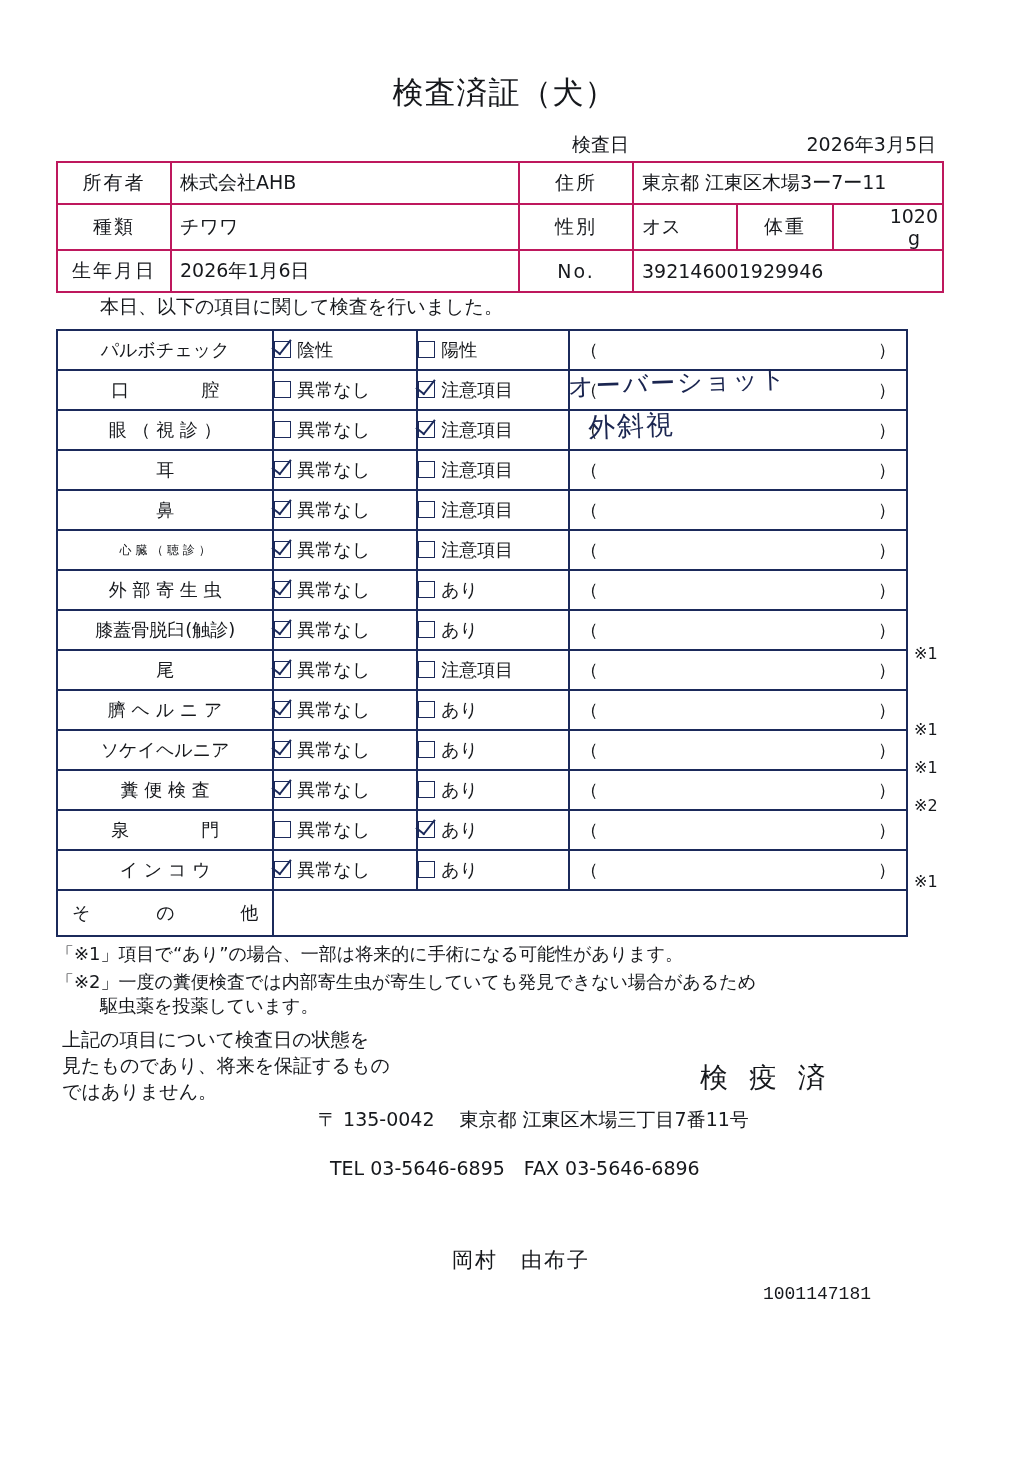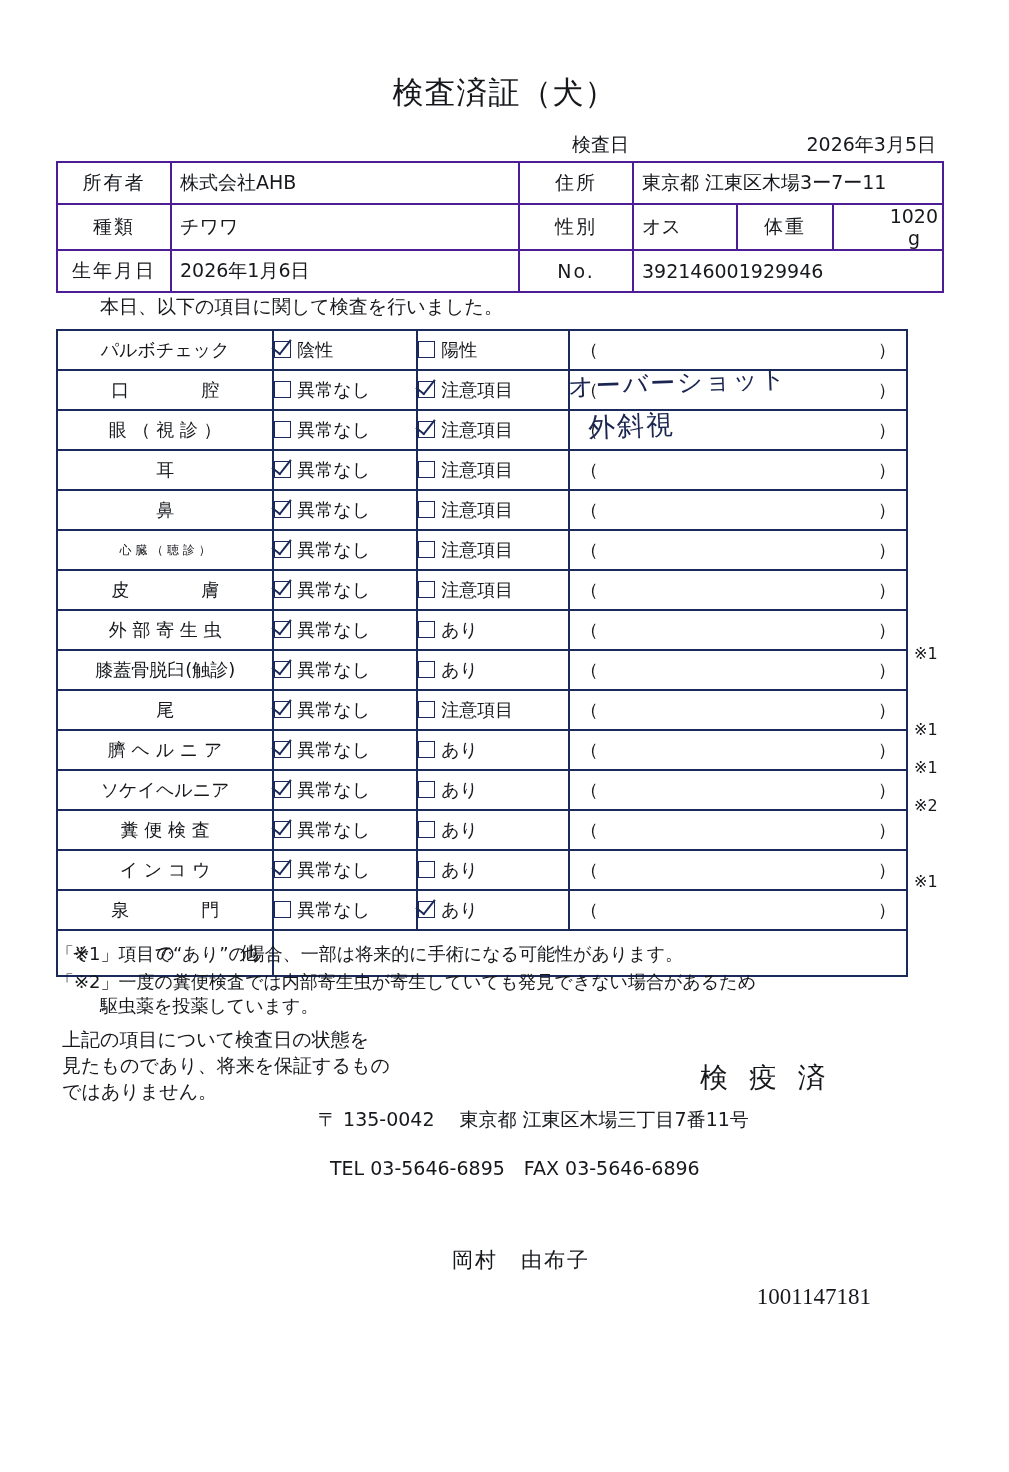--- a/index.html
+++ b/index.html
@@ -53,21 +53,21 @@
   .info-table {
     position: absolute;
     left: 56px;
     top: 157px;
     width: 888px;
     border-collapse: collapse;
     font-size: 19px;
     font-family: "DejaVu Sans", sans-serif;
   }
   .info-table td {
-    border: 2px solid #4c1d95;
+    border: 2px solid #be185d;
     height: 40px;
     padding: 0 8px;
     vertical-align: middle;
   }
   .lbl {
     text-align: center;
     width: 96px;
     letter-spacing: 2px;
   }
   .val { text-align: left; }
@@ -203,22 +203,22 @@
     left: 452px;
     top: 1242px;
     font-size: 21px;
     letter-spacing: 2px;
     font-family: "DejaVu Sans", sans-serif;
   }
   .serial {
     position: absolute;
     right: 138px;
     top: 1280px;
-    font-size: 23px;
-    font-family: Liberation Serif, serif;
+    font-size: 18px;
+    font-family: Liberation Mono, monospace;
   }
 </style>
 </head>
 <body>
 
 <div class="page">
 
   <div class="title">検査済証（犬）</div>
 
   <div class="exam-date-row">
@@ -288,71 +288,65 @@
           <td class="c-opt2"><span class="box"></span><span>注意項目</span></td>
           <td class="c-paren"><span class="paren-l">（</span><span></span><span class="paren-r">）</span></td>
         </tr>
         <tr>
           <td class="c-name small">心 臓 （ 聴 診 ）</td>
           <td class="c-opt1"><span class="box checked"></span><span>異常なし</span></td>
           <td class="c-opt2"><span class="box"></span><span>注意項目</span></td>
           <td class="c-paren"><span class="paren-l">（</span><span></span><span class="paren-r">）</span></td>
         </tr>
         <tr>
-          <td class="c-name">皮　　　　膚</td>
+          <td class="c-name">外 部 寄 生 虫</td>
+          <td class="c-opt1"><span class="box checked"></span><span>異常なし</span></td>
+          <td class="c-opt2"><span class="box"></span><span>あり</span></td>
+          <td class="c-paren"><span class="paren-l">（</span><span></span><span class="paren-r">）</span></td>
+        </tr>
+        <tr>
+          <td class="c-name">膝蓋骨脱臼(触診)</td>
+          <td class="c-opt1"><span class="box checked"></span><span>異常なし</span></td>
+          <td class="c-opt2"><span class="box"></span><span>あり</span></td>
+          <td class="c-paren"><span class="paren-l">（</span><span></span><span class="paren-r">）</span></td>
+        </tr>
+        <tr>
+          <td class="c-name">尾</td>
           <td class="c-opt1"><span class="box checked"></span><span>異常なし</span></td>
           <td class="c-opt2"><span class="box"></span><span>注意項目</span></td>
           <td class="c-paren"><span class="paren-l">（</span><span></span><span class="paren-r">）</span></td>
         </tr>
         <tr>
-          <td class="c-name">外 部 寄 生 虫</td>
-          <td class="c-opt1"><span class="box checked"></span><span>異常なし</span></td>
-          <td class="c-opt2"><span class="box"></span><span>あり</span></td>
-          <td class="c-paren"><span class="paren-l">（</span><span></span><span class="paren-r">）</span></td>
-        </tr>
-        <tr>
-          <td class="c-name">膝蓋骨脱臼(触診)</td>
-          <td class="c-opt1"><span class="box checked"></span><span>異常なし</span></td>
-          <td class="c-opt2"><span class="box"></span><span>あり</span></td>
-          <td class="c-paren"><span class="paren-l">（</span><span></span><span class="paren-r">）</span></td>
-        </tr>
-        <tr>
-          <td class="c-name">尾</td>
-          <td class="c-opt1"><span class="box checked"></span><span>異常なし</span></td>
-          <td class="c-opt2"><span class="box"></span><span>注意項目</span></td>
-          <td class="c-paren"><span class="paren-l">（</span><span></span><span class="paren-r">）</span></td>
-        </tr>
-        <tr>
           <td class="c-name">臍 ヘ ル ニ ア</td>
           <td class="c-opt1"><span class="box checked"></span><span>異常なし</span></td>
           <td class="c-opt2"><span class="box"></span><span>あり</span></td>
           <td class="c-paren"><span class="paren-l">（</span><span></span><span class="paren-r">）</span></td>
         </tr>
         <tr>
           <td class="c-name">ソケイヘルニア</td>
           <td class="c-opt1"><span class="box checked"></span><span>異常なし</span></td>
           <td class="c-opt2"><span class="box"></span><span>あり</span></td>
           <td class="c-paren"><span class="paren-l">（</span><span></span><span class="paren-r">）</span></td>
         </tr>
         <tr>
           <td class="c-name">糞 便 検 査</td>
-          <td class="c-opt1"><span class="box checked"></span><span>異常なし</span></td>
-          <td class="c-opt2"><span class="box"></span><span>あり</span></td>
-          <td class="c-paren"><span class="paren-l">（</span><span></span><span class="paren-r">）</span></td>
-        </tr>
-        <tr>
-          <td class="c-name">イ ン コ ウ</td>
           <td class="c-opt1"><span class="box checked"></span><span>異常なし</span></td>
           <td class="c-opt2"><span class="box"></span><span>あり</span></td>
           <td class="c-paren"><span class="paren-l">（</span><span></span><span class="paren-r">）</span></td>
         </tr>
         <tr>
           <td class="c-name">泉　　　　門</td>
           <td class="c-opt1"><span class="box"></span><span>異常なし</span></td>
           <td class="c-opt2"><span class="box checked"></span><span>あり</span></td>
+          <td class="c-paren"><span class="paren-l">（</span><span></span><span class="paren-r">）</span></td>
+        </tr>
+        <tr>
+          <td class="c-name">イ ン コ ウ</td>
+          <td class="c-opt1"><span class="box checked"></span><span>異常なし</span></td>
+          <td class="c-opt2"><span class="box"></span><span>あり</span></td>
           <td class="c-paren"><span class="paren-l">（</span><span></span><span class="paren-r">）</span></td>
         </tr>
         <tr class="other-row">
           <td class="c-name sp3">そ　 の　 他</td>
           <td colspan="3"></td>
         </tr>
       </tbody>
   </table>
 
   <div class="hand hand1">オーバーショット</div>

